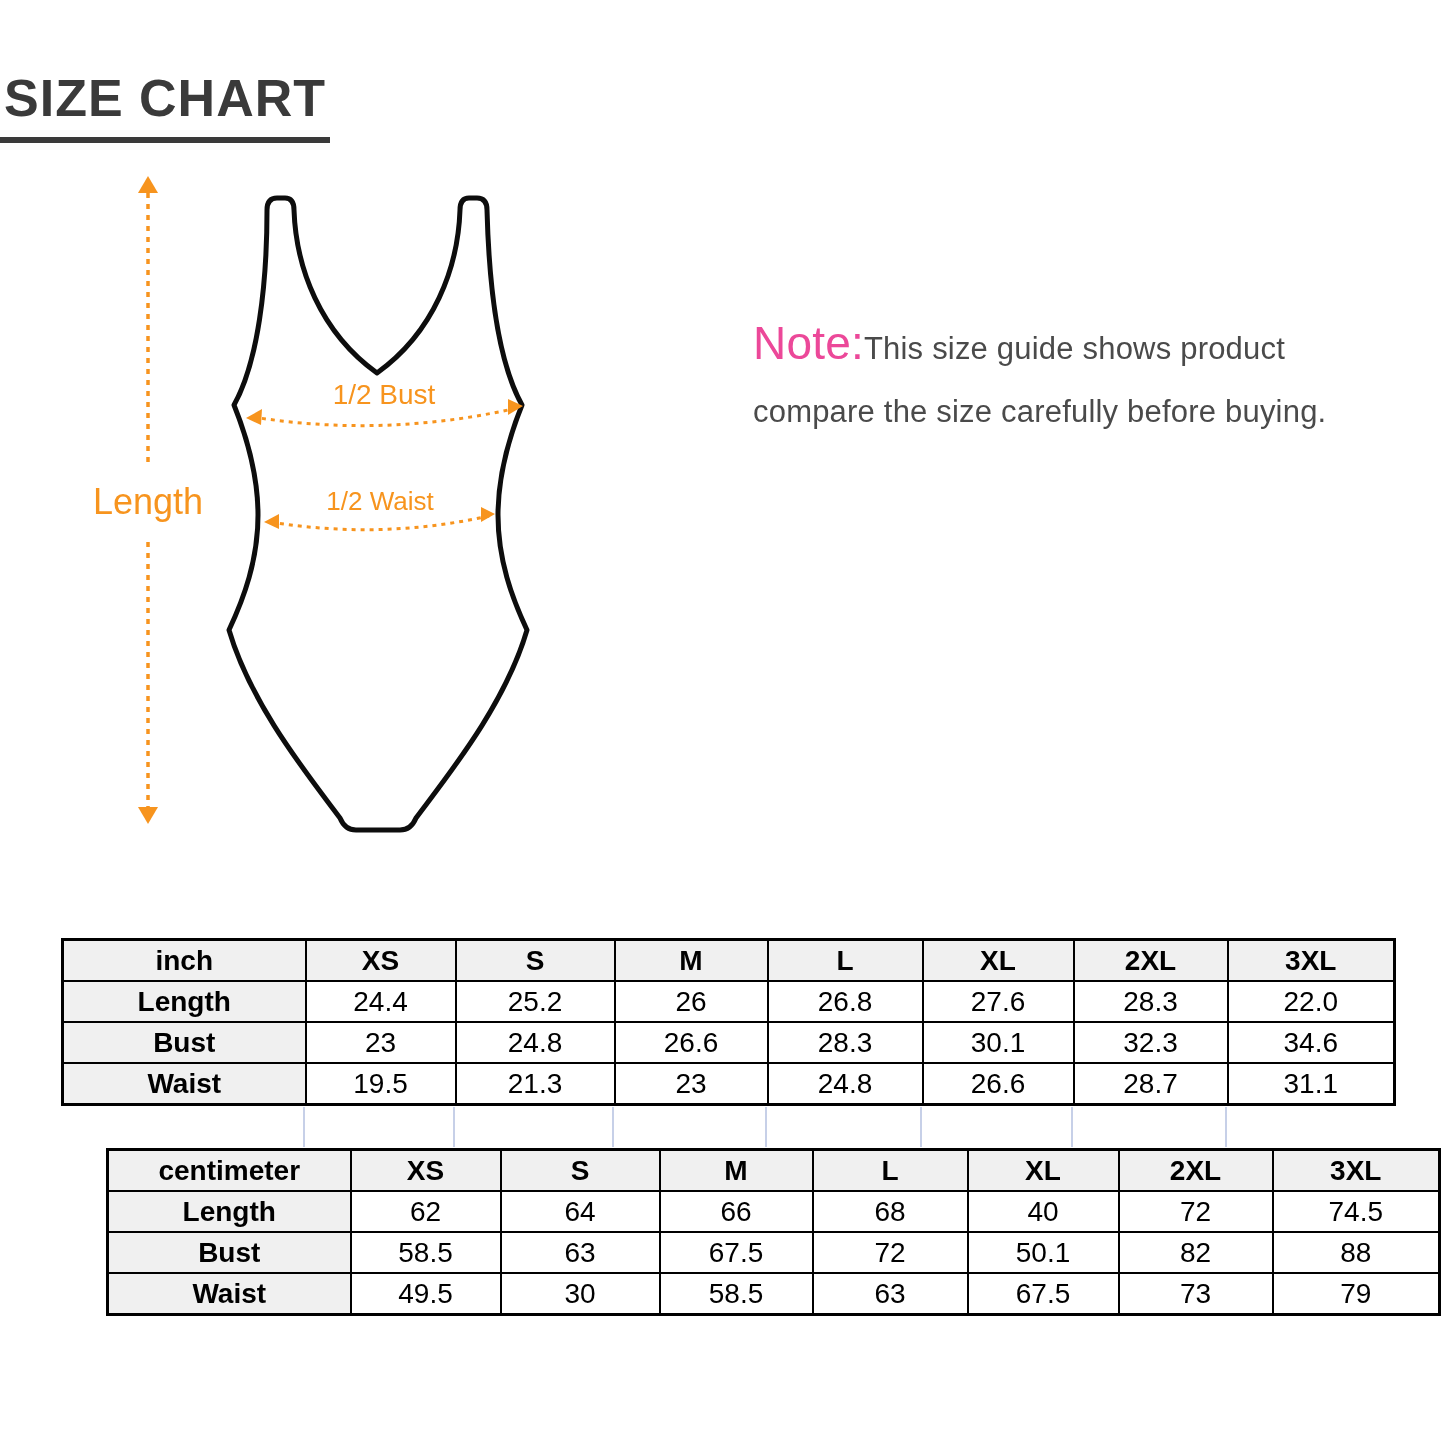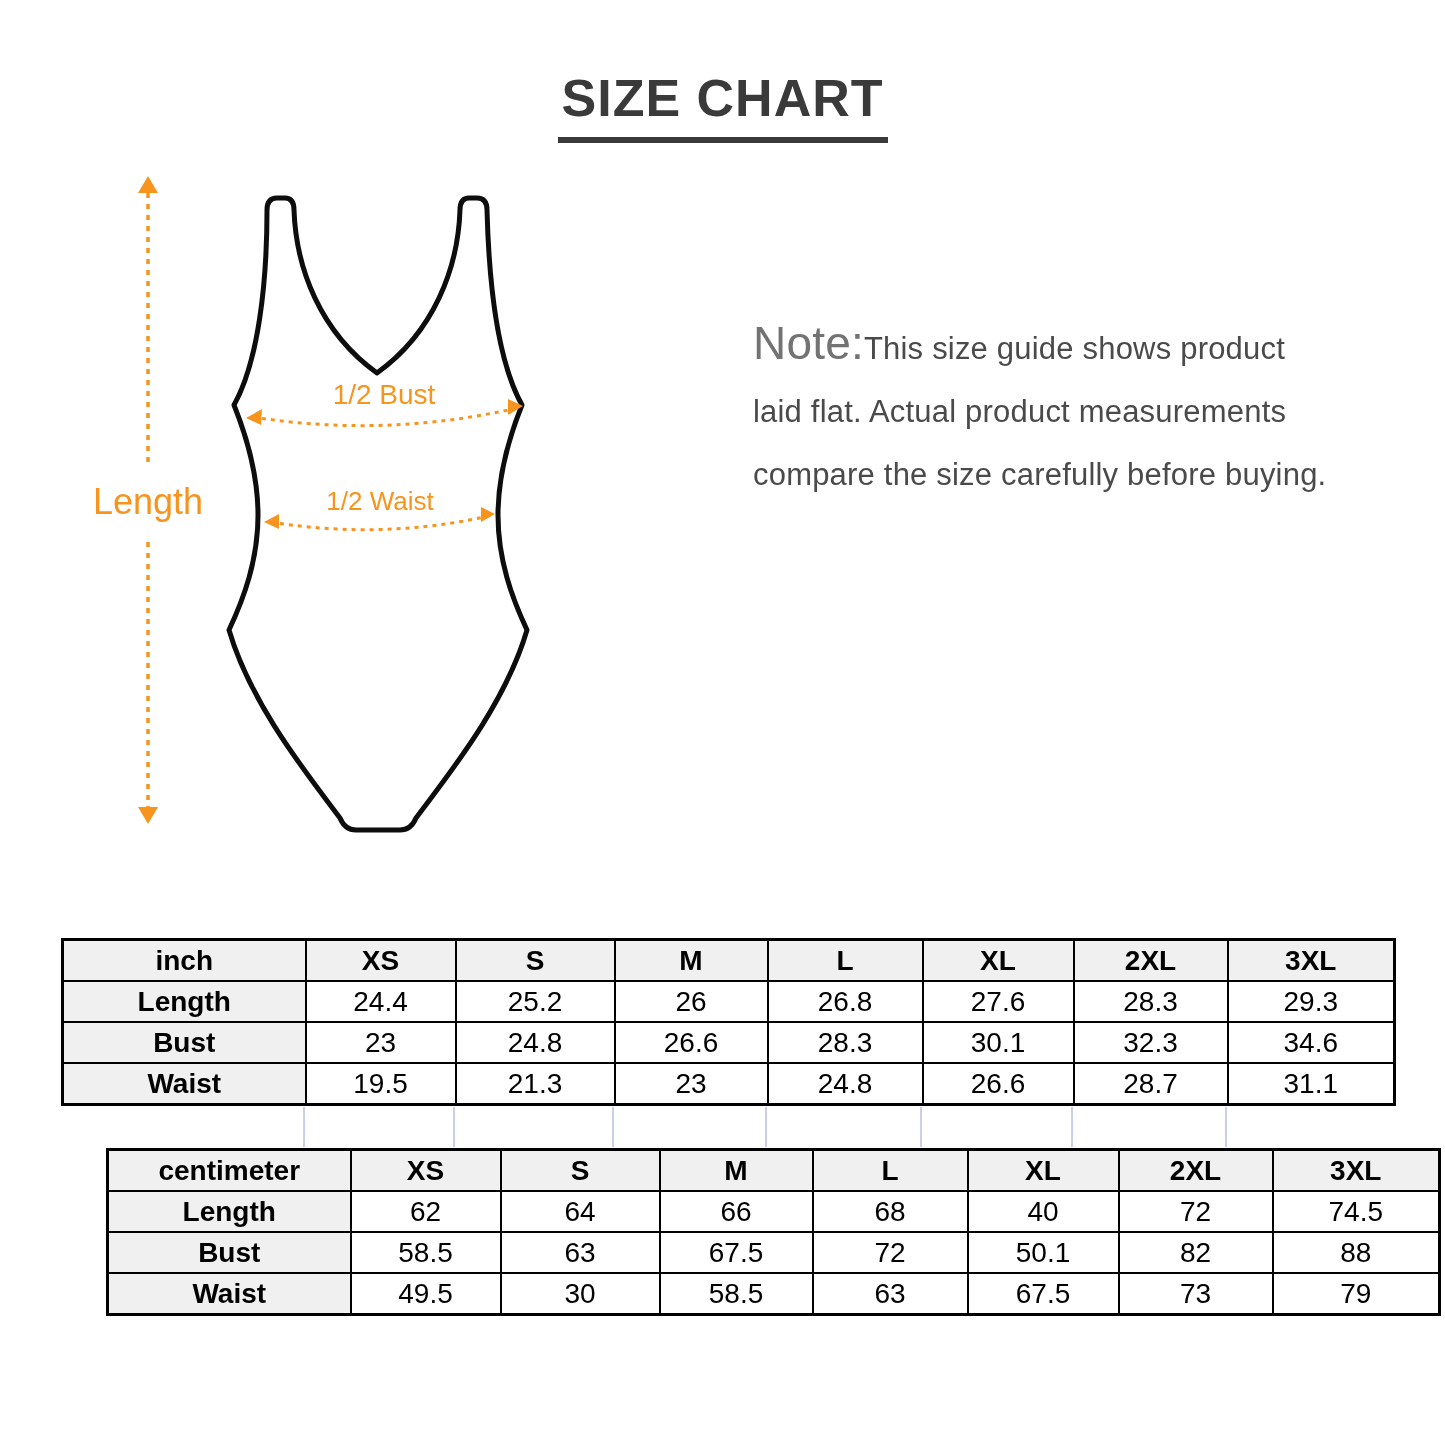--- a/index.html
+++ b/index.html
@@ -1,33 +1,33 @@
 <!DOCTYPE html>
 <html><head>
 <meta charset="utf-8">
 <style>
   html,body{margin:0;padding:0;}
   body{
     width:1445px;height:1445px;background:#ffffff;position:relative;
     font-family:"Liberation Sans","DejaVu Sans",sans-serif;overflow:hidden;
   }
   
-  .title-wrap{position:absolute;top:68px;left:0;width:100%;text-align:center;}
+  .title-wrap{position:absolute;top:68px;left:0;width:100%;}
   .title{
     display:inline-block;font-size:52px;font-weight:bold;color:#3a3a3a;
     letter-spacing:1px;border-bottom:6px solid #3a3a3a;padding:0 4px 9px 4px;
   }
   
   .diagram{position:absolute;left:80px;top:158px;width:580px;height:705px;}
   
   .note{
     position:absolute;left:753px;top:312px;width:660px;
     font-size:31px;color:#4a4a4a;line-height:63px;letter-spacing:.2px;
   }
-  .note-prefix{font-size:46px;color:#737373;}
+  .note-prefix{font-size:46px;color:#ec4899;}
   
   .size-table{
     border-collapse:collapse;table-layout:fixed;width:1332px;
     font-size:28px;color:#000;position:absolute;left:61px;border-radius:29px;
   }
   .size-table td{
     border:2px solid #000;text-align:center;vertical-align:middle;
     height:39px;padding:0;background:#ffffff;overflow:hidden;white-space:nowrap;
   }
   .size-table{border:3px solid #000;}
@@ -80,21 +80,20 @@
   <g stroke="#f7941e" fill="#f7941e">
     <path d="M 271 522 Q 381 540 489 516" fill="none" stroke-width="3" stroke-dasharray="4 5"></path>
     <polygon points="264,522 279,514 279,529" stroke="none"></polygon>
     <polygon points="495,514 481,507 481,522" stroke="none"></polygon>
   </g>
   <text x="380" y="510" text-anchor="middle" font-size="26" fill="#f7941e">1/2 Waist</text>
 </svg>
 
 <div class="note">
   <div><span class="note-prefix">Note:</span><span>This size guide shows product</span></div>
-  <div>laid flat. Actual product measurements</div>
   <div>compare the size carefully before buying.</div>
 </div>
 
 <table class="size-table" id="inch-table">
   <colgroup>
     <col style="width:243px">
       <col style="width:150px">
       <col style="width:159px">
       <col style="width:153px">
     <col style="width:155px">
@@ -114,21 +113,21 @@
     <td class="hd">3XL</td>
   </tr>
   <tr>
     <td class="hd">Length</td>
     <td>24.4</td>
     <td>25.2</td>
     <td>26</td>
     <td>26.8</td>
     <td>27.6</td>
     <td>28.3</td>
-    <td>29.3</td>
+    <td>22.0</td>
   </tr>
   <tr>
     <td class="hd">Bust</td>
     <td>23</td>
     <td>24.8</td>
     <td>26.6</td>
     <td>28.3</td>
     <td>30.1</td>
     <td>32.3</td>
     <td>34.6</td>

